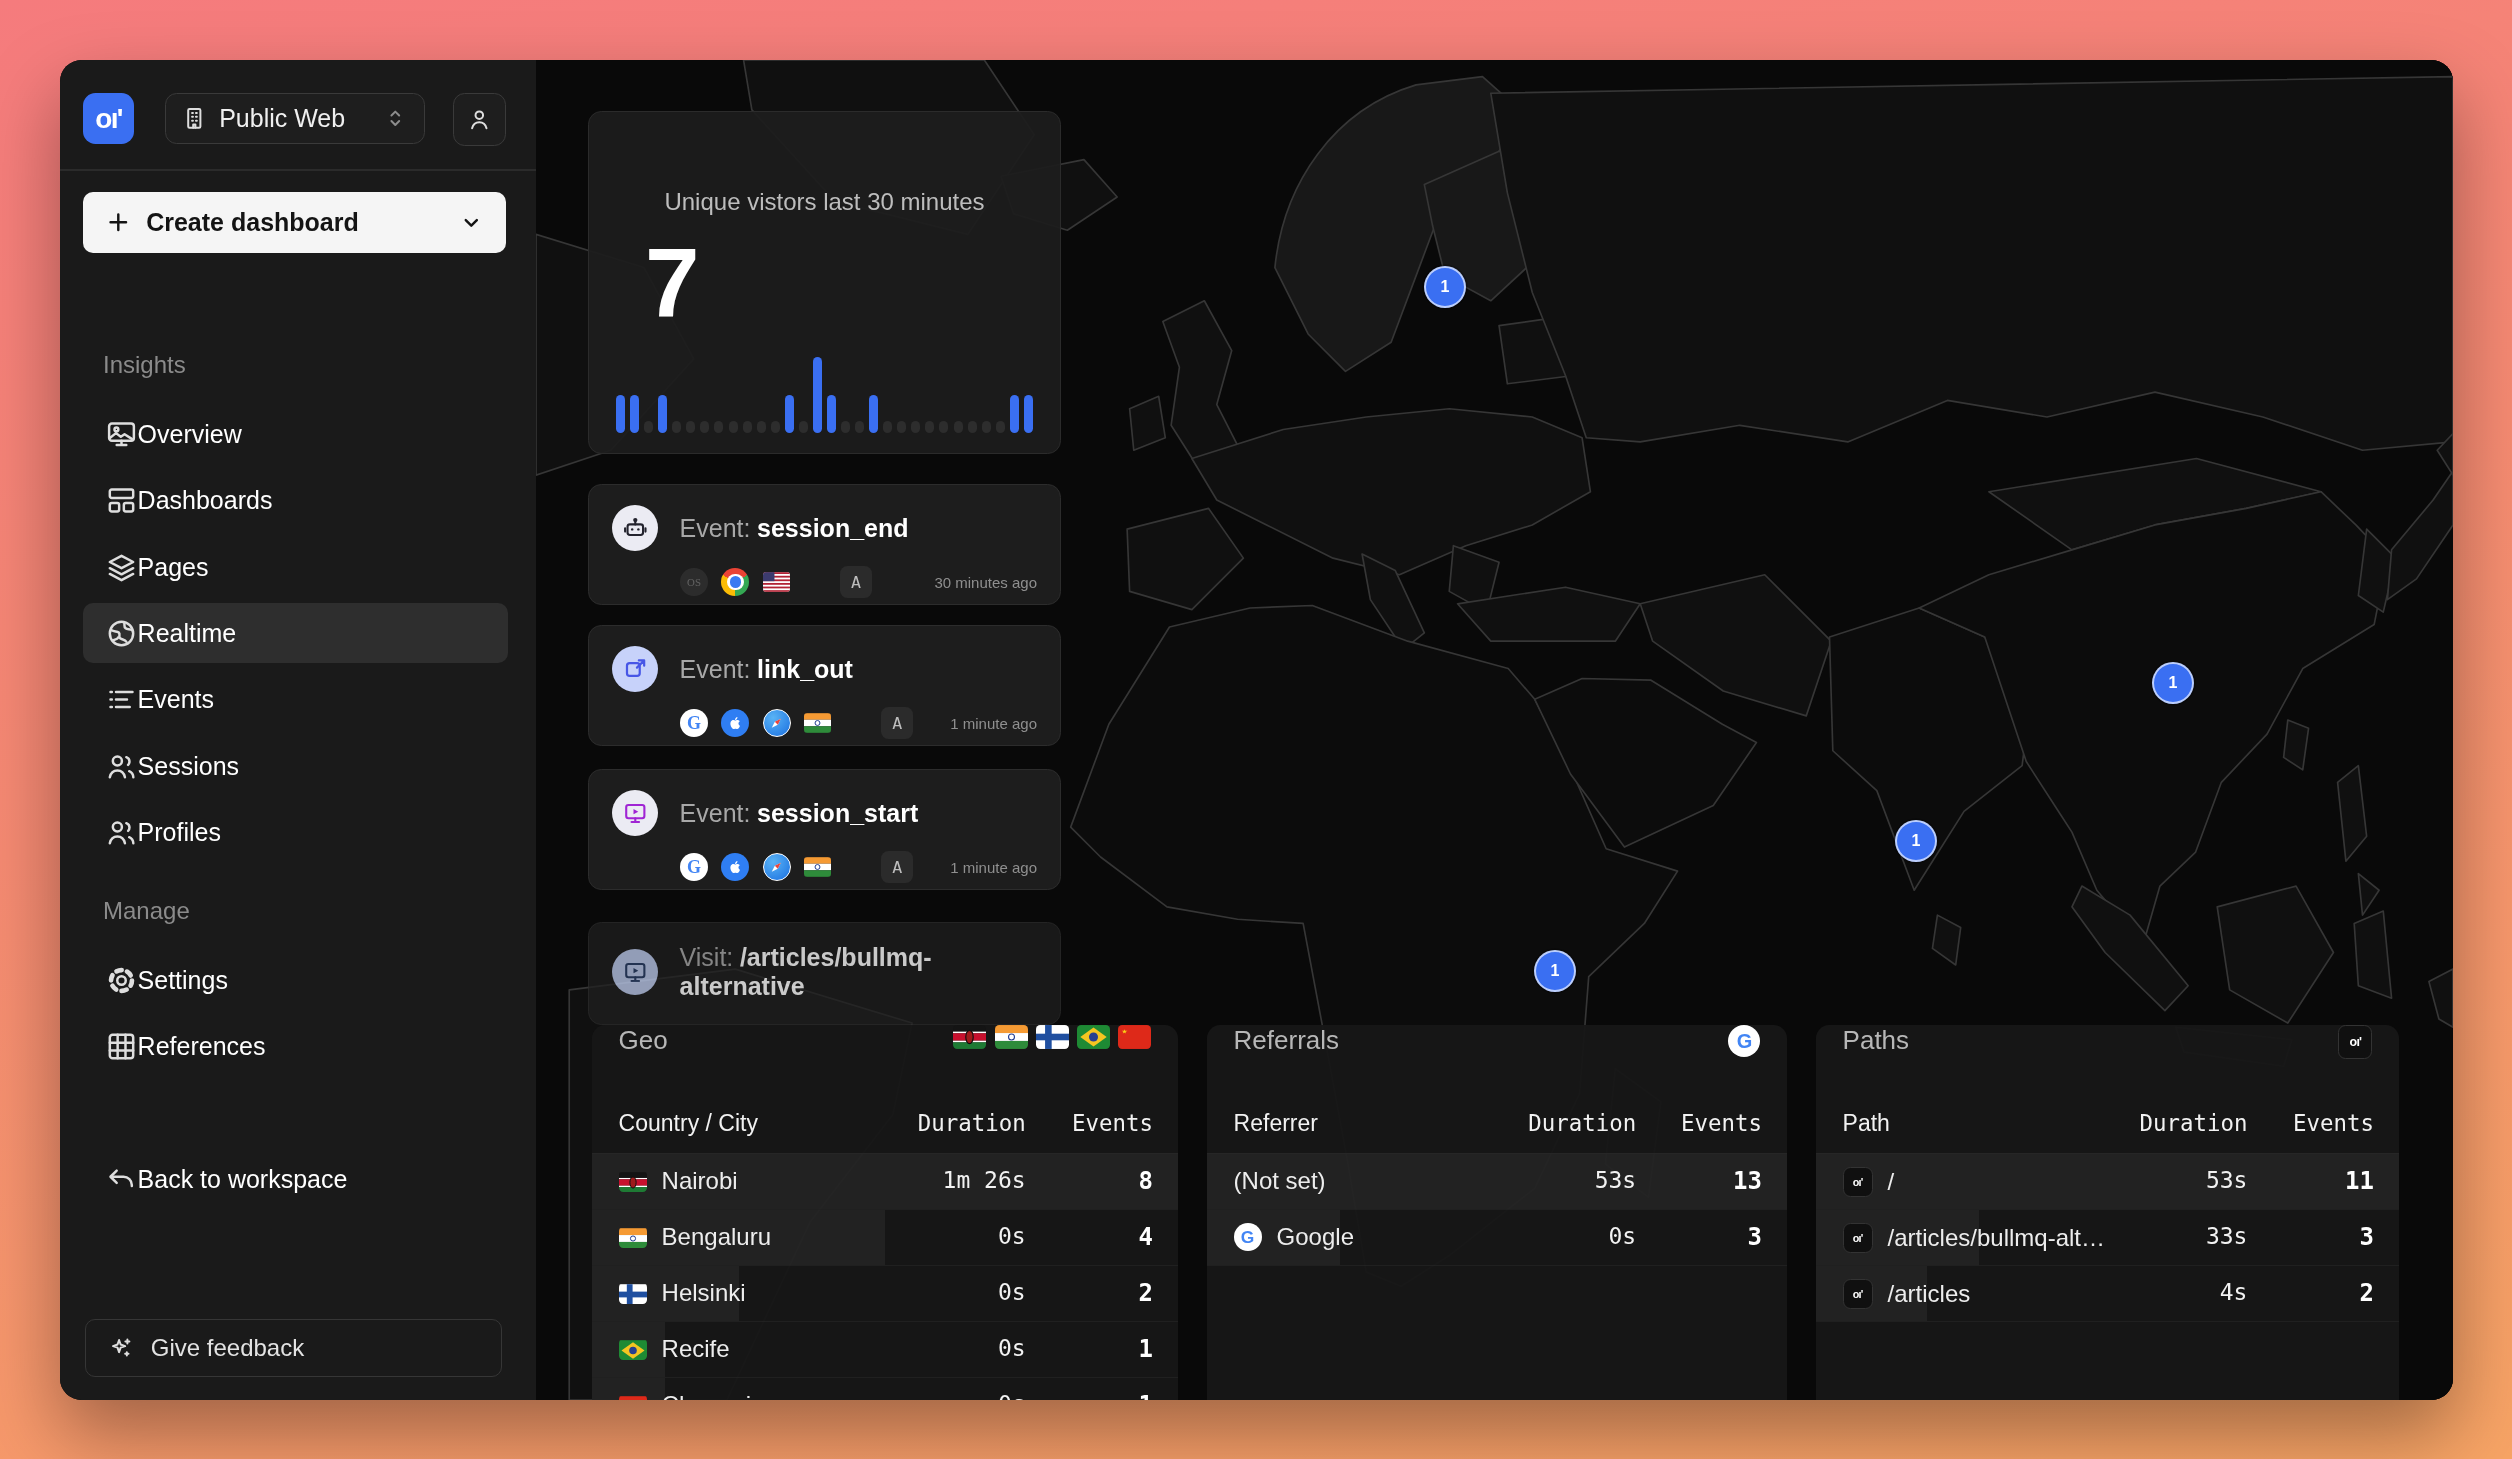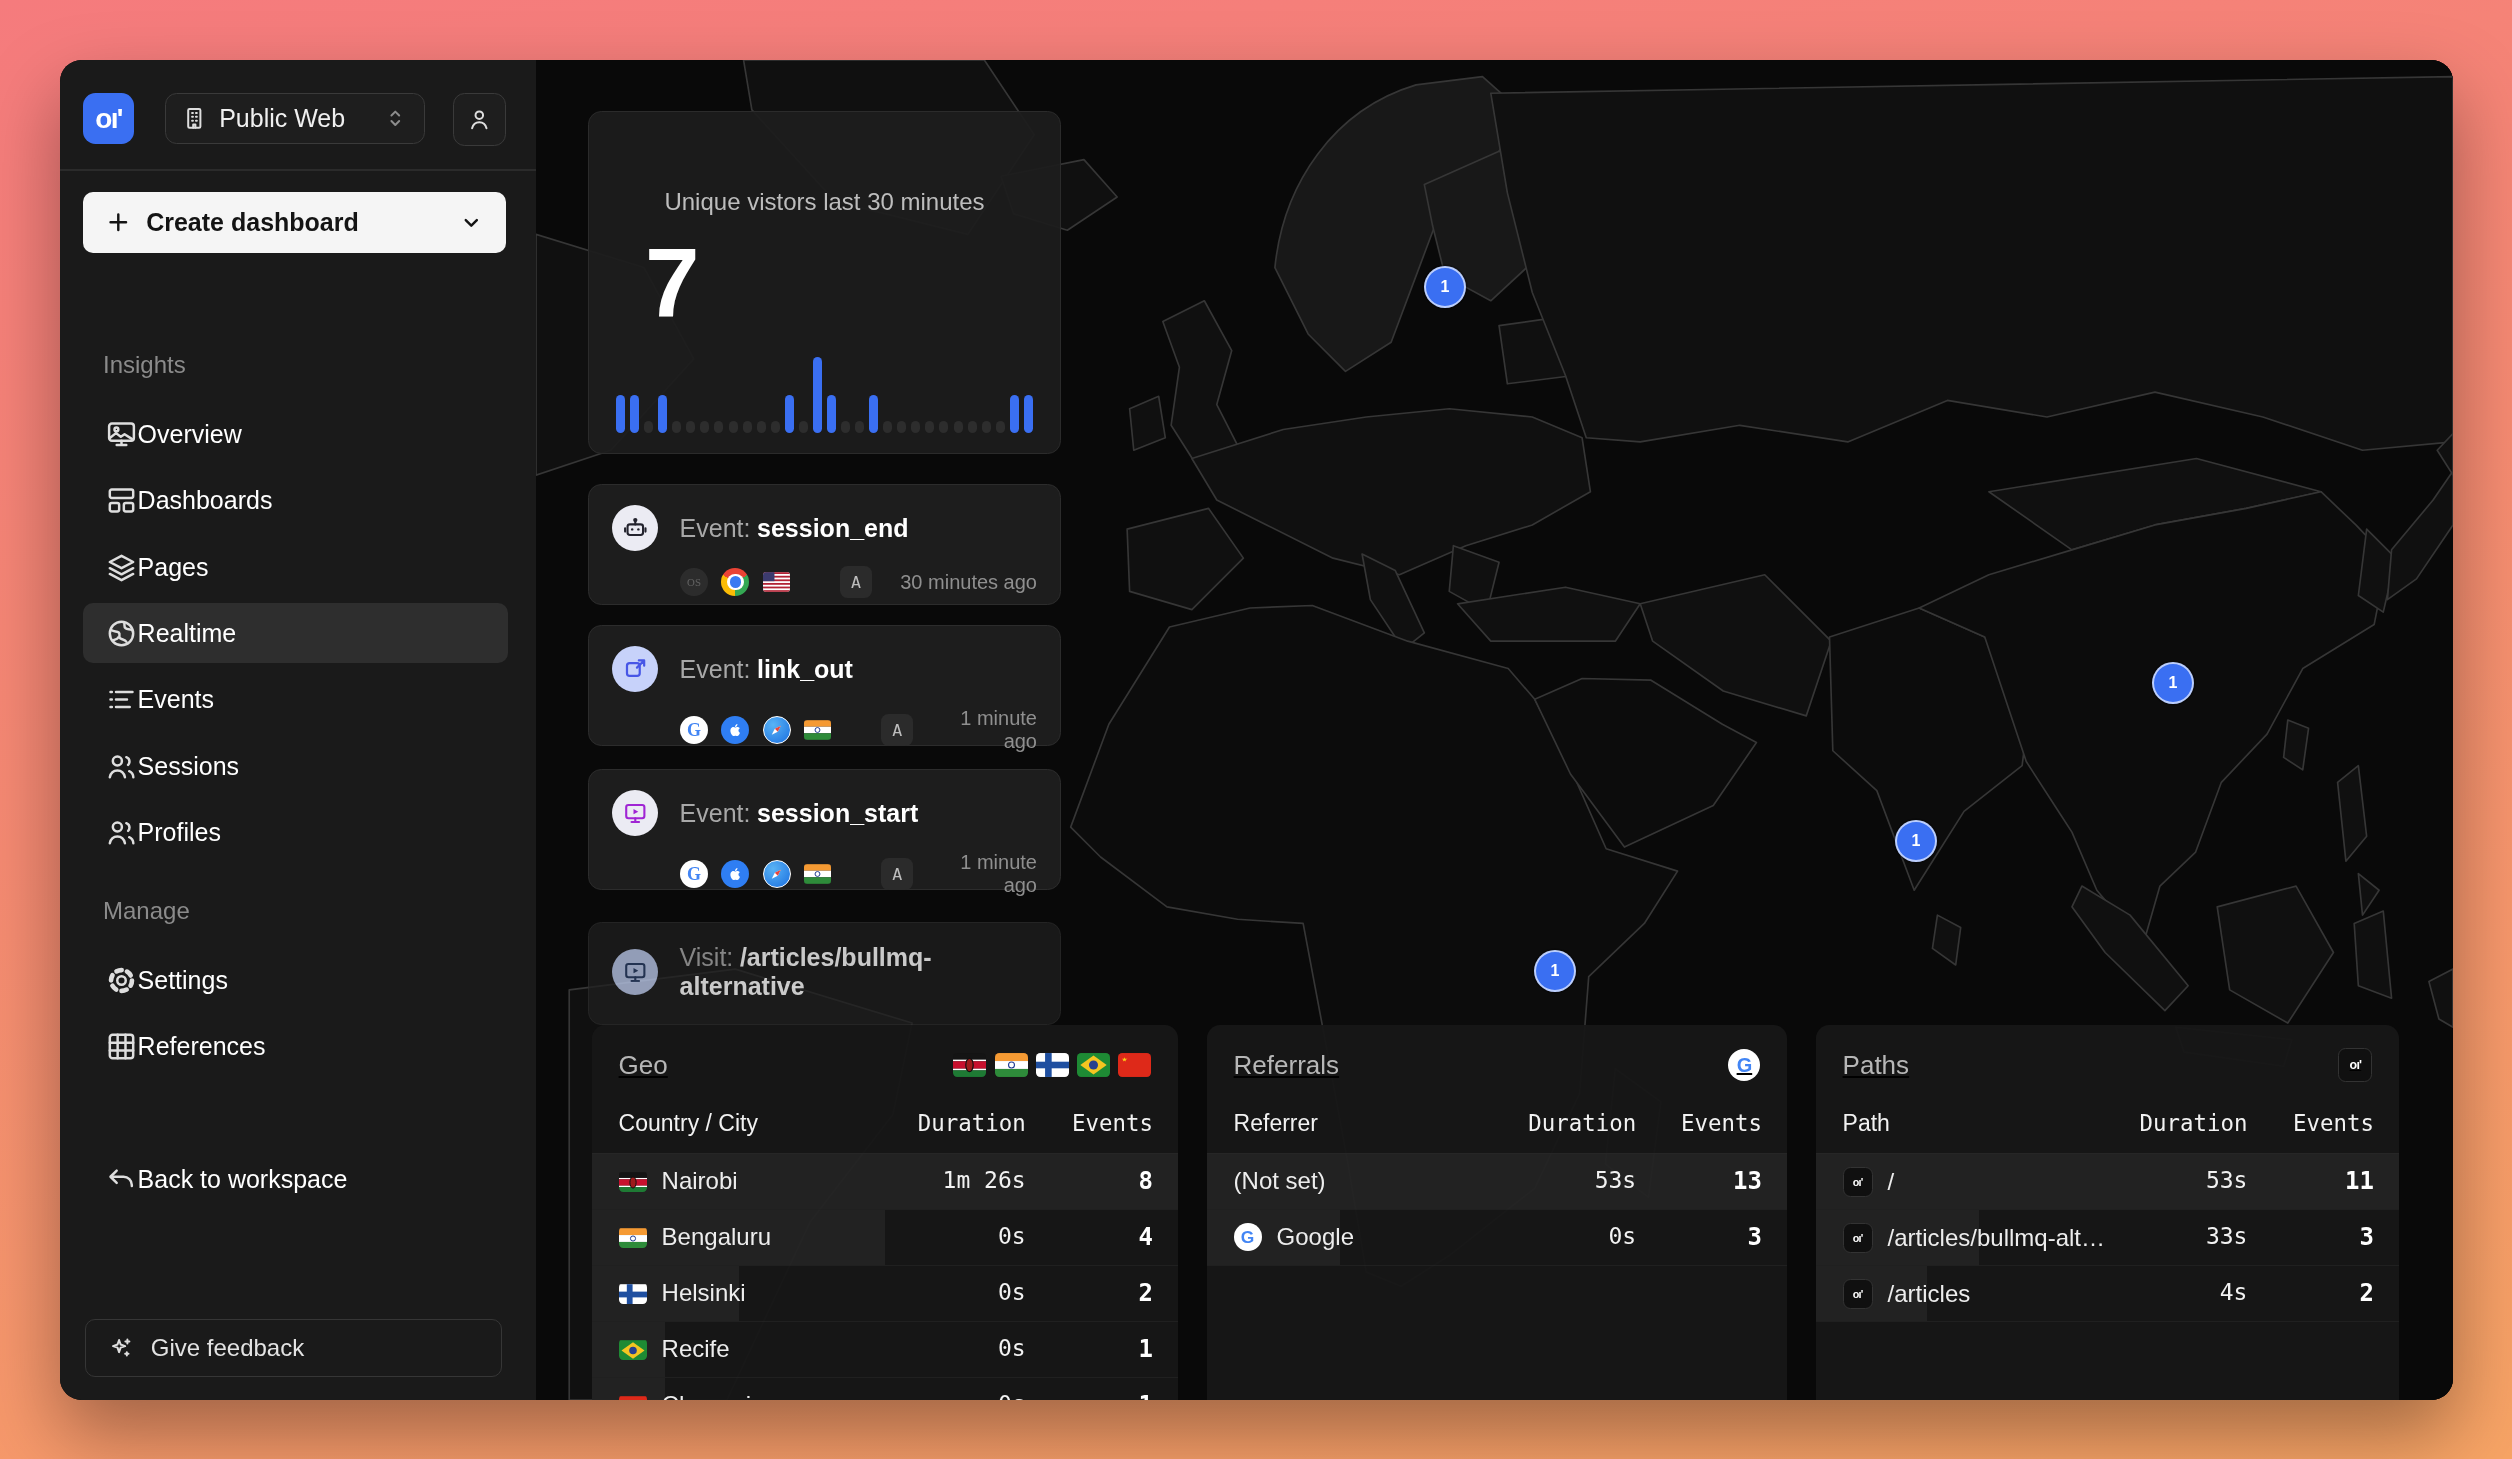--- a/index.html
+++ b/index.html
@@ -82,28 +82,28 @@
   .ev-label{color:#a8a8a8;font-size:25px;}
   .ev-name{color:#fff;font-size:25px;font-weight:600;margin-left:6.6px;}
   .ev-row2{display:flex;align-items:center;gap:13.3px;margin-top:15px;padding-left:68px;}
   .mini{width:28px;height:28px;border-radius:50%;display:flex;align-items:center;justify-content:center;flex:0 0 auto;font-family:Liberation Serif, serif;}
   .flagchip{width:27px;height:20px;border-radius:3.3px;overflow:hidden;flex:0 0 auto;}
   .a-badge{
     width:32px;height:32px;border-radius:7.5px;background:#2b2b2b;color:#bdbdbd;font-size:16.6px;
     display:flex;align-items:center;justify-content:center;margin-left:37px;flex:0 0 auto;
     font-family:"DejaVu Sans Mono", monospace;
   }
-  .ev-time{flex:1;text-align:right;color:#8f8f8f;font-size:20px;}
+  .ev-time{flex:1;text-align:right;color:#8f8f8f;font-size:15px;}
   .ev-card.visit{opacity:.78;height:103px;overflow:hidden;}
   
   .panel{
     position:absolute;top:965px;height:375px;border-radius:13.3px 13.3px 0 0;
     background:rgba(23,23,23,.96);box-sizing:border-box;
   }
-  .panel-head{display:flex;align-items:center;height:80px;padding:0 26.6px;text-decoration:underline;}
+  .panel-head{display:flex;align-items:flex-start;height:80px;padding:0 26.6px;}
   .panel-title{color:#b7b7b7;font-size:26px;flex:1;}
   .flagrow{display:flex;gap:8.3px;}
   .flag{width:33px;height:24px;border-radius:4.2px;overflow:hidden;}
   .cols{position:relative;height:48px;border-bottom:1.7px solid #262626;}
   .cols .c1{position:absolute;left:26.6px;top:5px;color:#f2f2f2;font-size:23px;font-weight:500;}
   .mono{font-family:"DejaVu Sans Mono", monospace;}
   .cols .c2{position:absolute;right:26%;top:5px;color:#f2f2f2;font-size:22.4px;}
   .cols .c3{position:absolute;right:25px;top:5px;color:#f2f2f2;font-size:22.4px;}
   .trow{position:relative;height:55px;border-bottom:0.8px solid rgba(255,255,255,.045);cursor:pointer;}
   .trow .bar{position:absolute;left:0;top:0;bottom:0;background:rgba(255,255,255,.055);}

